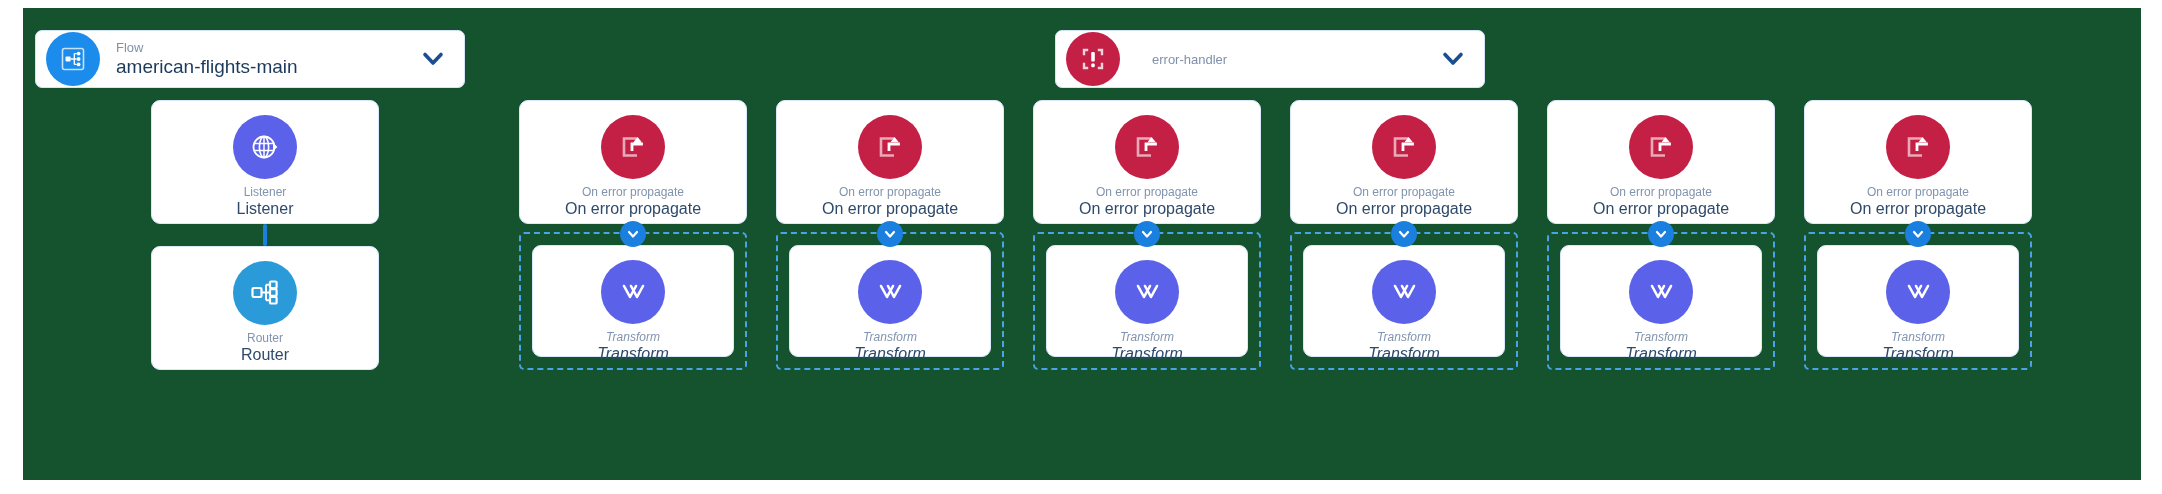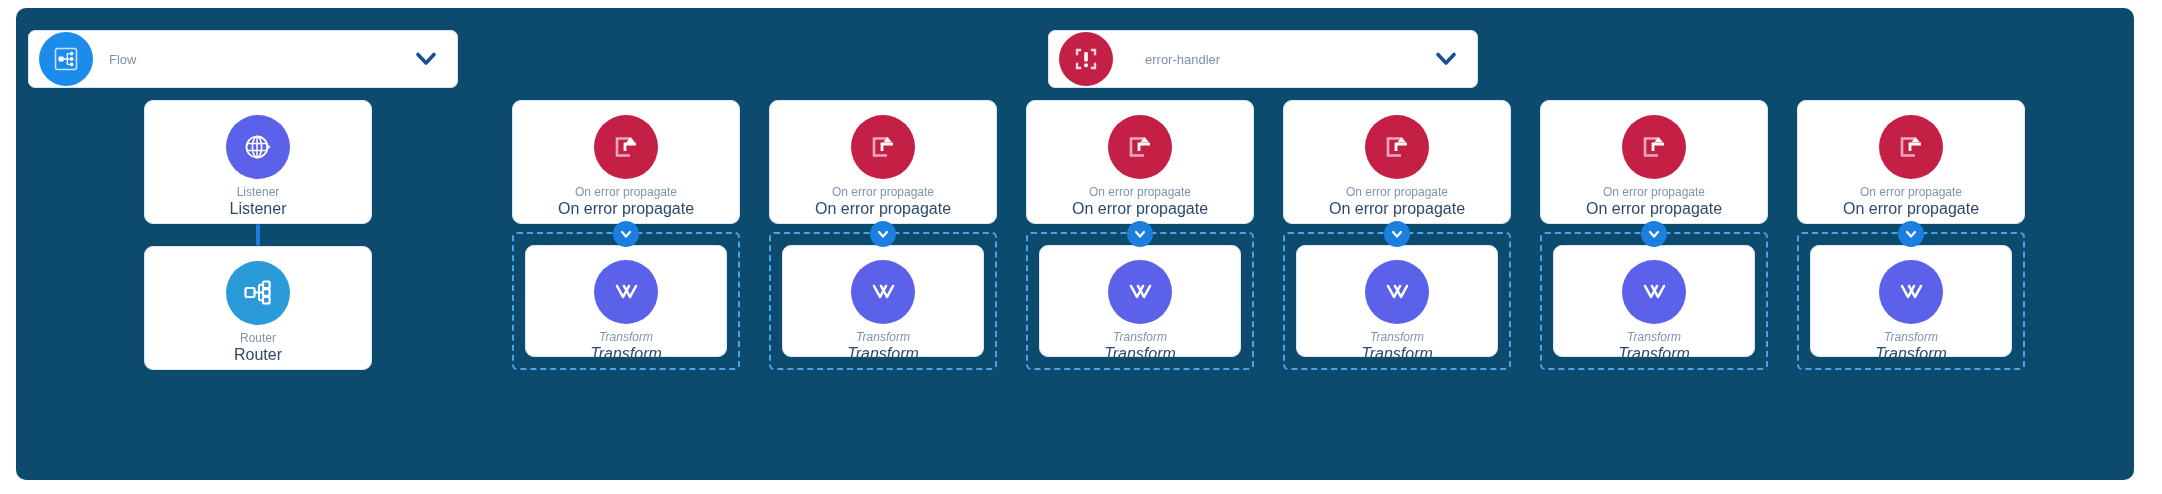--- a/index.html
+++ b/index.html
@@ -10,26 +10,26 @@
   body {
     width: 2162px;
     height: 494px;
     font-family: "Liberation Sans", sans-serif;
     overflow: hidden;
   }
 
   
   #canvas {
     position: absolute;
-    left: 16px;
+    left: 23px;
     top: 8px;
     width: 2118px;
     height: 472px;
-    background: #0c4a6e;
-    border-radius: 10px;
+    background: #14532d;
+    border-radius: 0;
     box-sizing: border-box;
   }
 
   
   .scope-row {
     position: absolute;
     left: 0;
     top: 0;
     width: 100%;
     height: 92px;
@@ -194,20 +194,21 @@
           <rect x="4.5" y="4.5" width="21" height="21" rx="2" fill="none" stroke="#ffffff" stroke-width="1.6" opacity="0.75"></rect>
           <rect x="7.5" y="12.6" width="5.2" height="4.8" rx="0.8" fill="#ffffff"></rect>
           <circle cx="20.6" cy="9.6" r="1.9" fill="#ffffff"></circle>
           <circle cx="20.6" cy="15" r="1.9" fill="#ffffff"></circle>
           <circle cx="20.6" cy="20.4" r="1.9" fill="#ffffff"></circle>
           <path d="M12.7 15 H16.3 M16.3 9.6 V20.4 M16.3 9.6 H18.7 M16.3 15 H18.7 M16.3 20.4 H18.7" stroke="#ffffff" stroke-width="1.3" fill="none"></path>
         </svg>
       </div>
       <div class="scope-text">
         <div class="scope-kind">Flow</div>
+        <div class="scope-name">american-flights-main</div>
       </div>
       <span class="chevron-big">
         <svg width="34" height="34" viewBox="0 0 34 34">
           <path d="M9 12.5 L17 21 L25 12.5" fill="none" stroke="#1b4e91" stroke-width="3.6" stroke-linecap="round" stroke-linejoin="round"></path>
         </svg>
       </span>
     </div>
 
     <div class="scope-card errh">
       <div class="scope-badge red">

